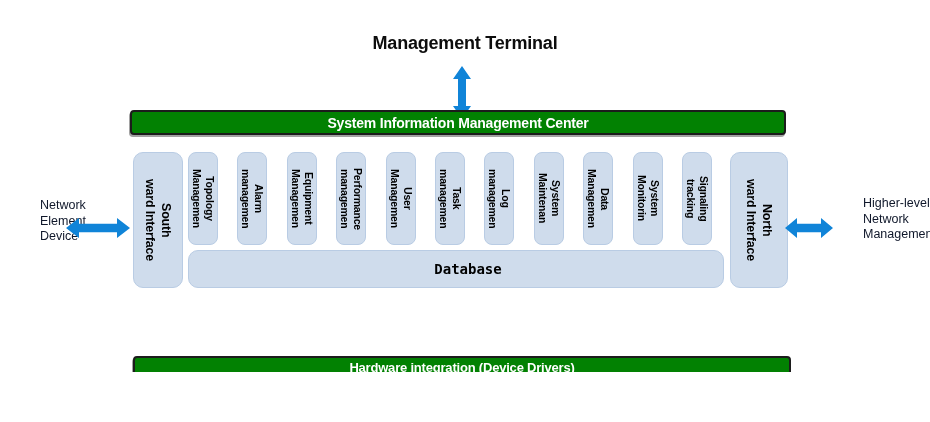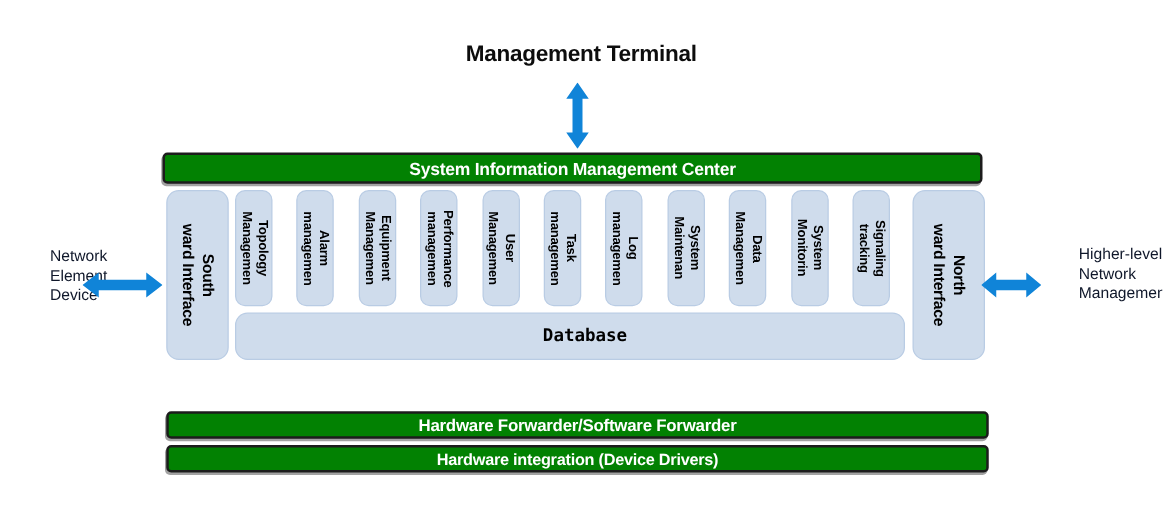--- a/index.html
+++ b/index.html
@@ -1,17 +1,17 @@
 <!DOCTYPE html>
 <html><head>
 <meta charset="utf-8">
 <style>
   html,body { margin:0; padding:0; background:#ffffff; }
   .stage {
-    position:relative; width:930px; height:422px; background:#ffffff;
+    position:relative; width:930px; height:372px; background:#ffffff;
     font-family:"Liberation Sans", sans-serif; overflow:hidden;
   }
   .abs { position:absolute; }
 
   .title {
     left:0; right:0; top:33px; text-align:center;
     font-size:18px; font-weight:bold; color:#0d0d0d; letter-spacing:-0.2px;
   }
 
   .greenbar {
@@ -68,21 +68,21 @@
 <body>
 
 <div class="stage">
 
   <div class="abs title">Management Terminal</div>
 
   <svg class="abs arrow-svg" style="left:452px; top:66px;" width="20" height="53" viewBox="0 0 20 53">
     <polygon points="10,0 1,13 6,13 6,40 1,40 10,53 19,40 14,40 14,13 19,13" fill="#1084d8"></polygon>
   </svg>
 
-  <div class="abs greenbar" style="left:130px; top:122px; width:656px; height:25px;justify-content:center;">
+  <div class="abs greenbar" style="left:130px; top:110px; width:656px; height:25px;justify-content:center;">
     <span>System Information Management Center</span>
   </div>
 
   <div class="abs bluebox iface" style="left:133px; top:152px; width:50px; height:136px;">
     <span class="vtext">South
 ward Interface</span>
   </div>
 
   <div class="abs bluebox iface" style="left:730px; top:152px; width:58px; height:136px;">
     <span class="vtext">North
@@ -134,23 +134,20 @@
       <span class="vtext">Signaling
 tracking</span>
     </div>
   </div>
 
   <div class="abs bluebox db-box" style="left:188px; top:250px; width:536px; height:38px;">
     <span class="db-label">Database</span>
   </div>
 
 
-  <div class="abs greenbar" style="left:133px; top:329px; width:658px; height:22px; font-size:13.5px;">
-    <span>Hardware Forwarder/Software Forwarder</span>
-  </div>
 
   <div class="abs greenbar" style="left:133px; top:356px; width:658px; height:22px; font-size:13px;">
     <span>Hardware integration (Device Drivers)</span>
   </div>
 
   <div class="abs side-note" style="left:10px; top:198px; width:75px;">Network
 Element
 Device</div>
   <svg class="abs arrow-svg" style="left:66px; top:217px;" width="64" height="22" viewBox="0 0 64 22">
     <polygon points="0,11 13,1 13,6.8 51,6.8 51,1 64,11 51,21 51,15.2 13,15.2 13,21" fill="#1084d8"></polygon>

